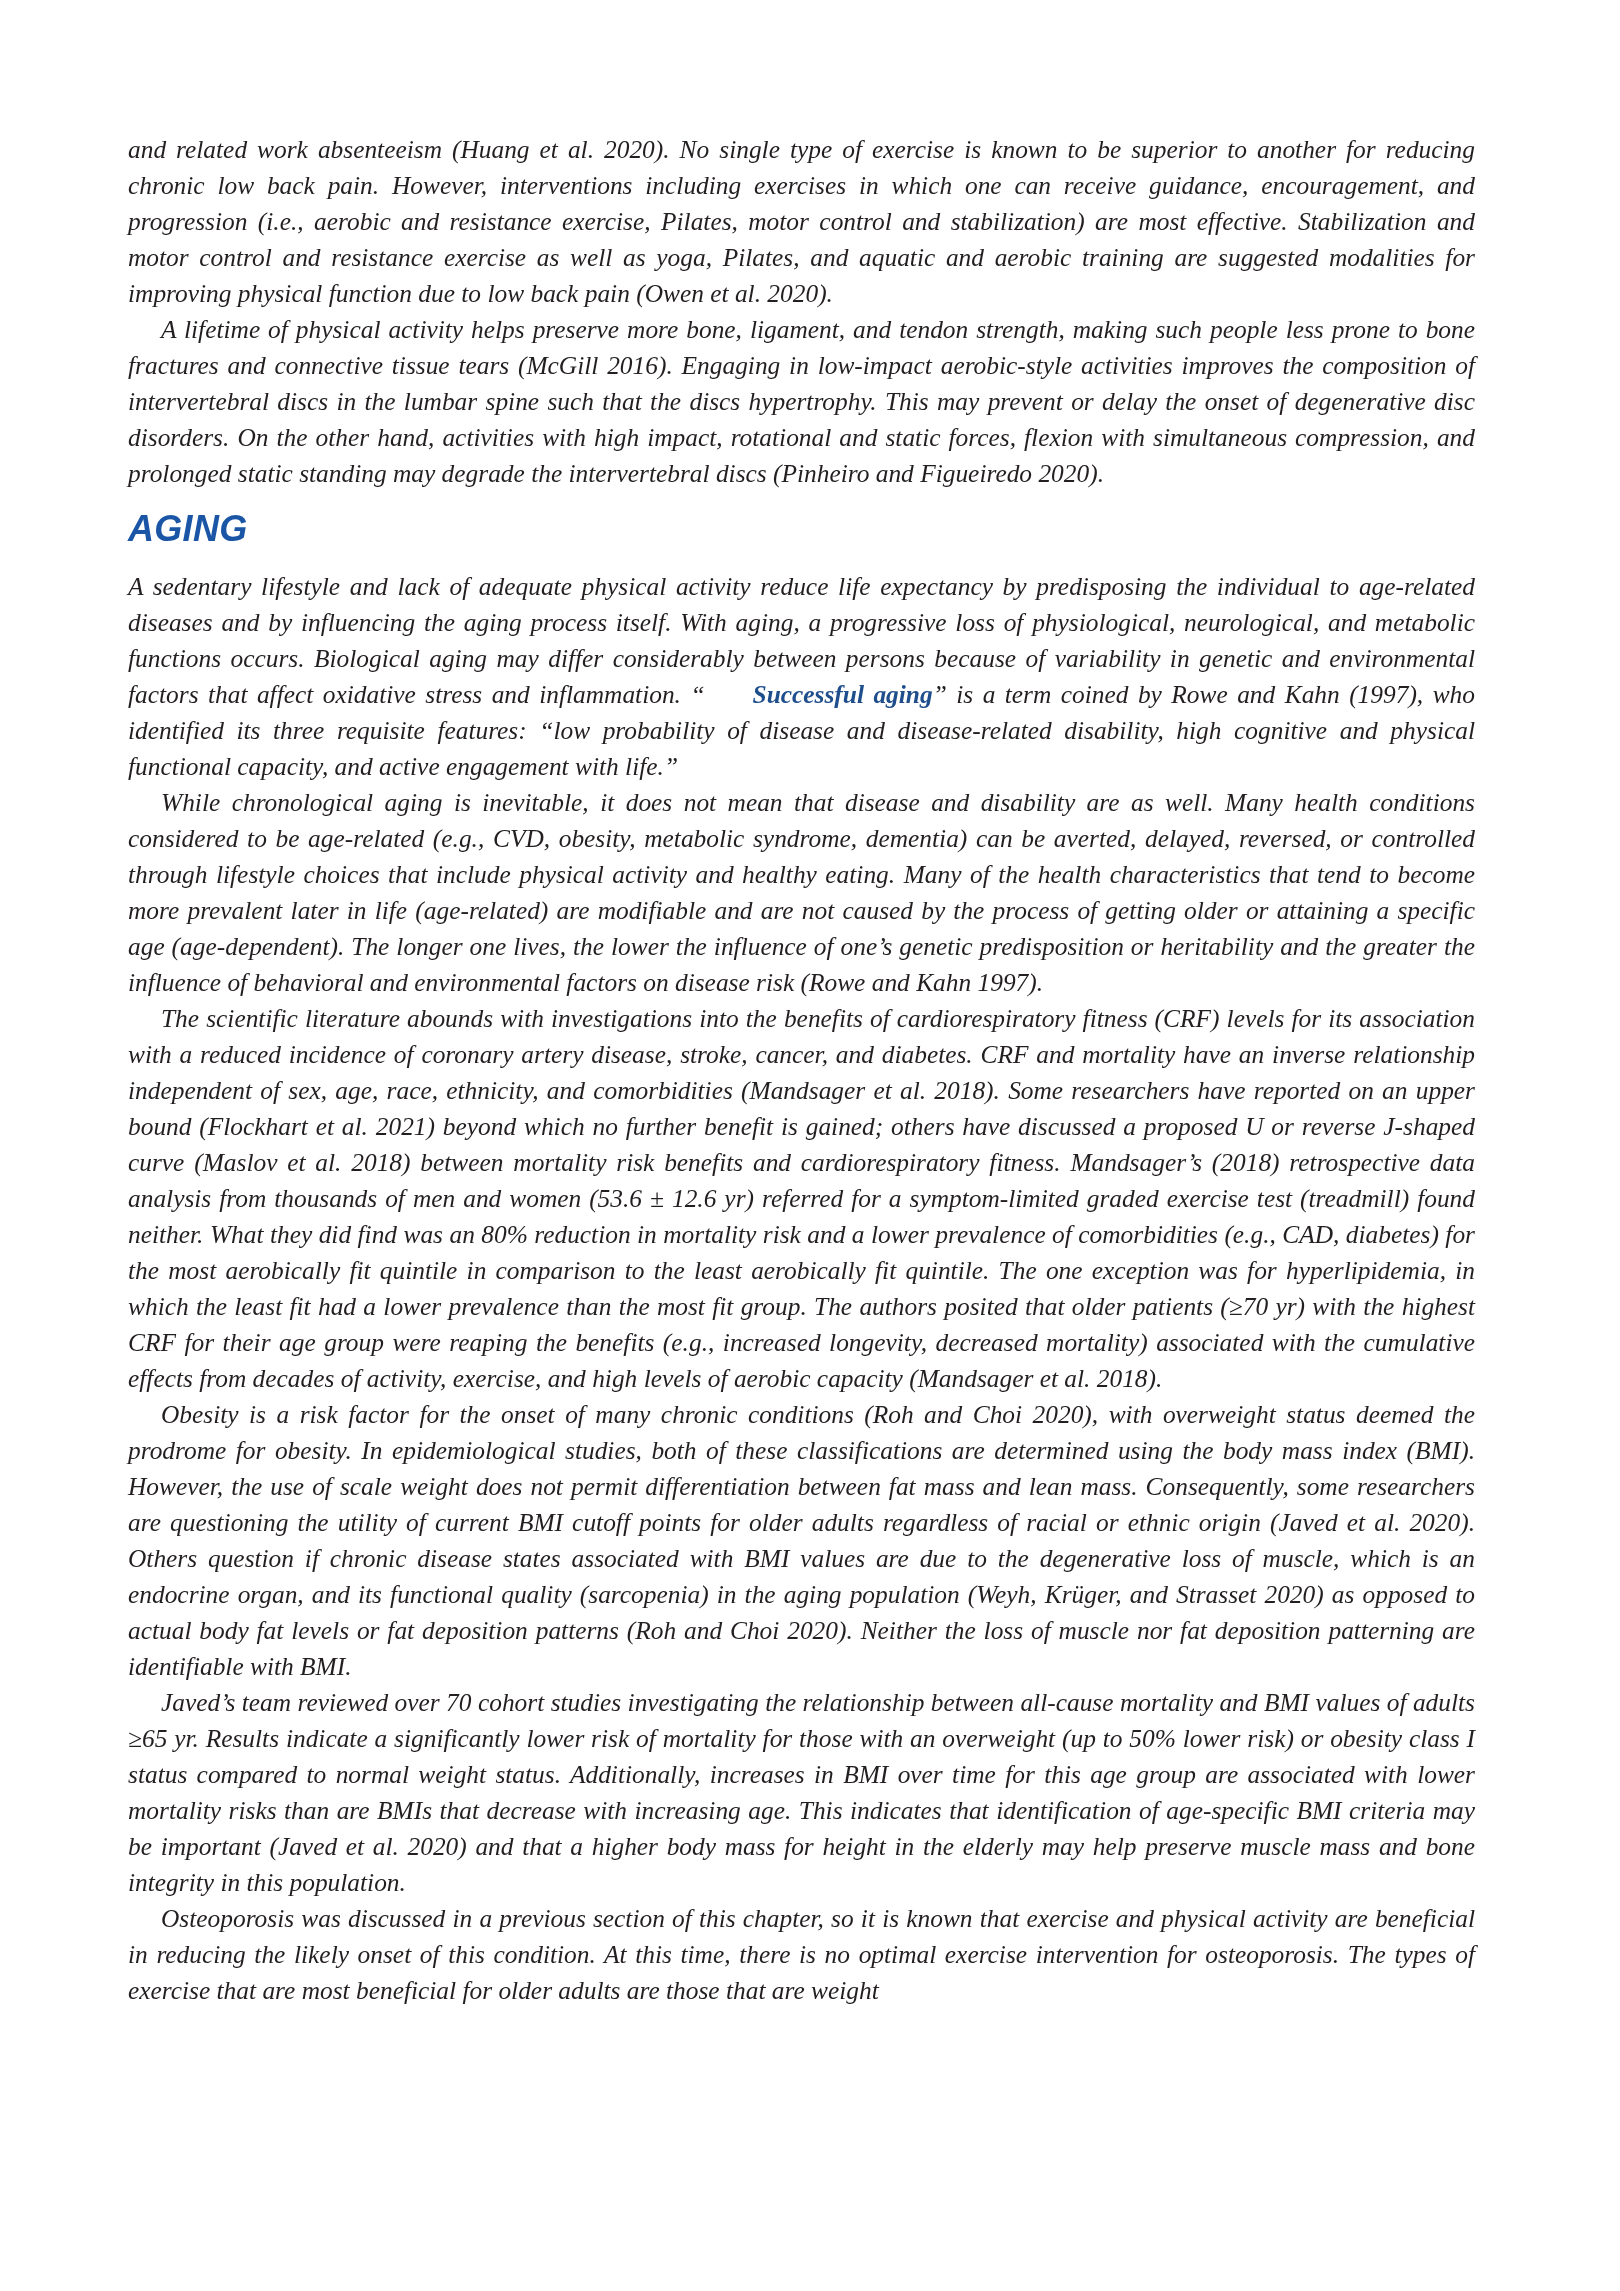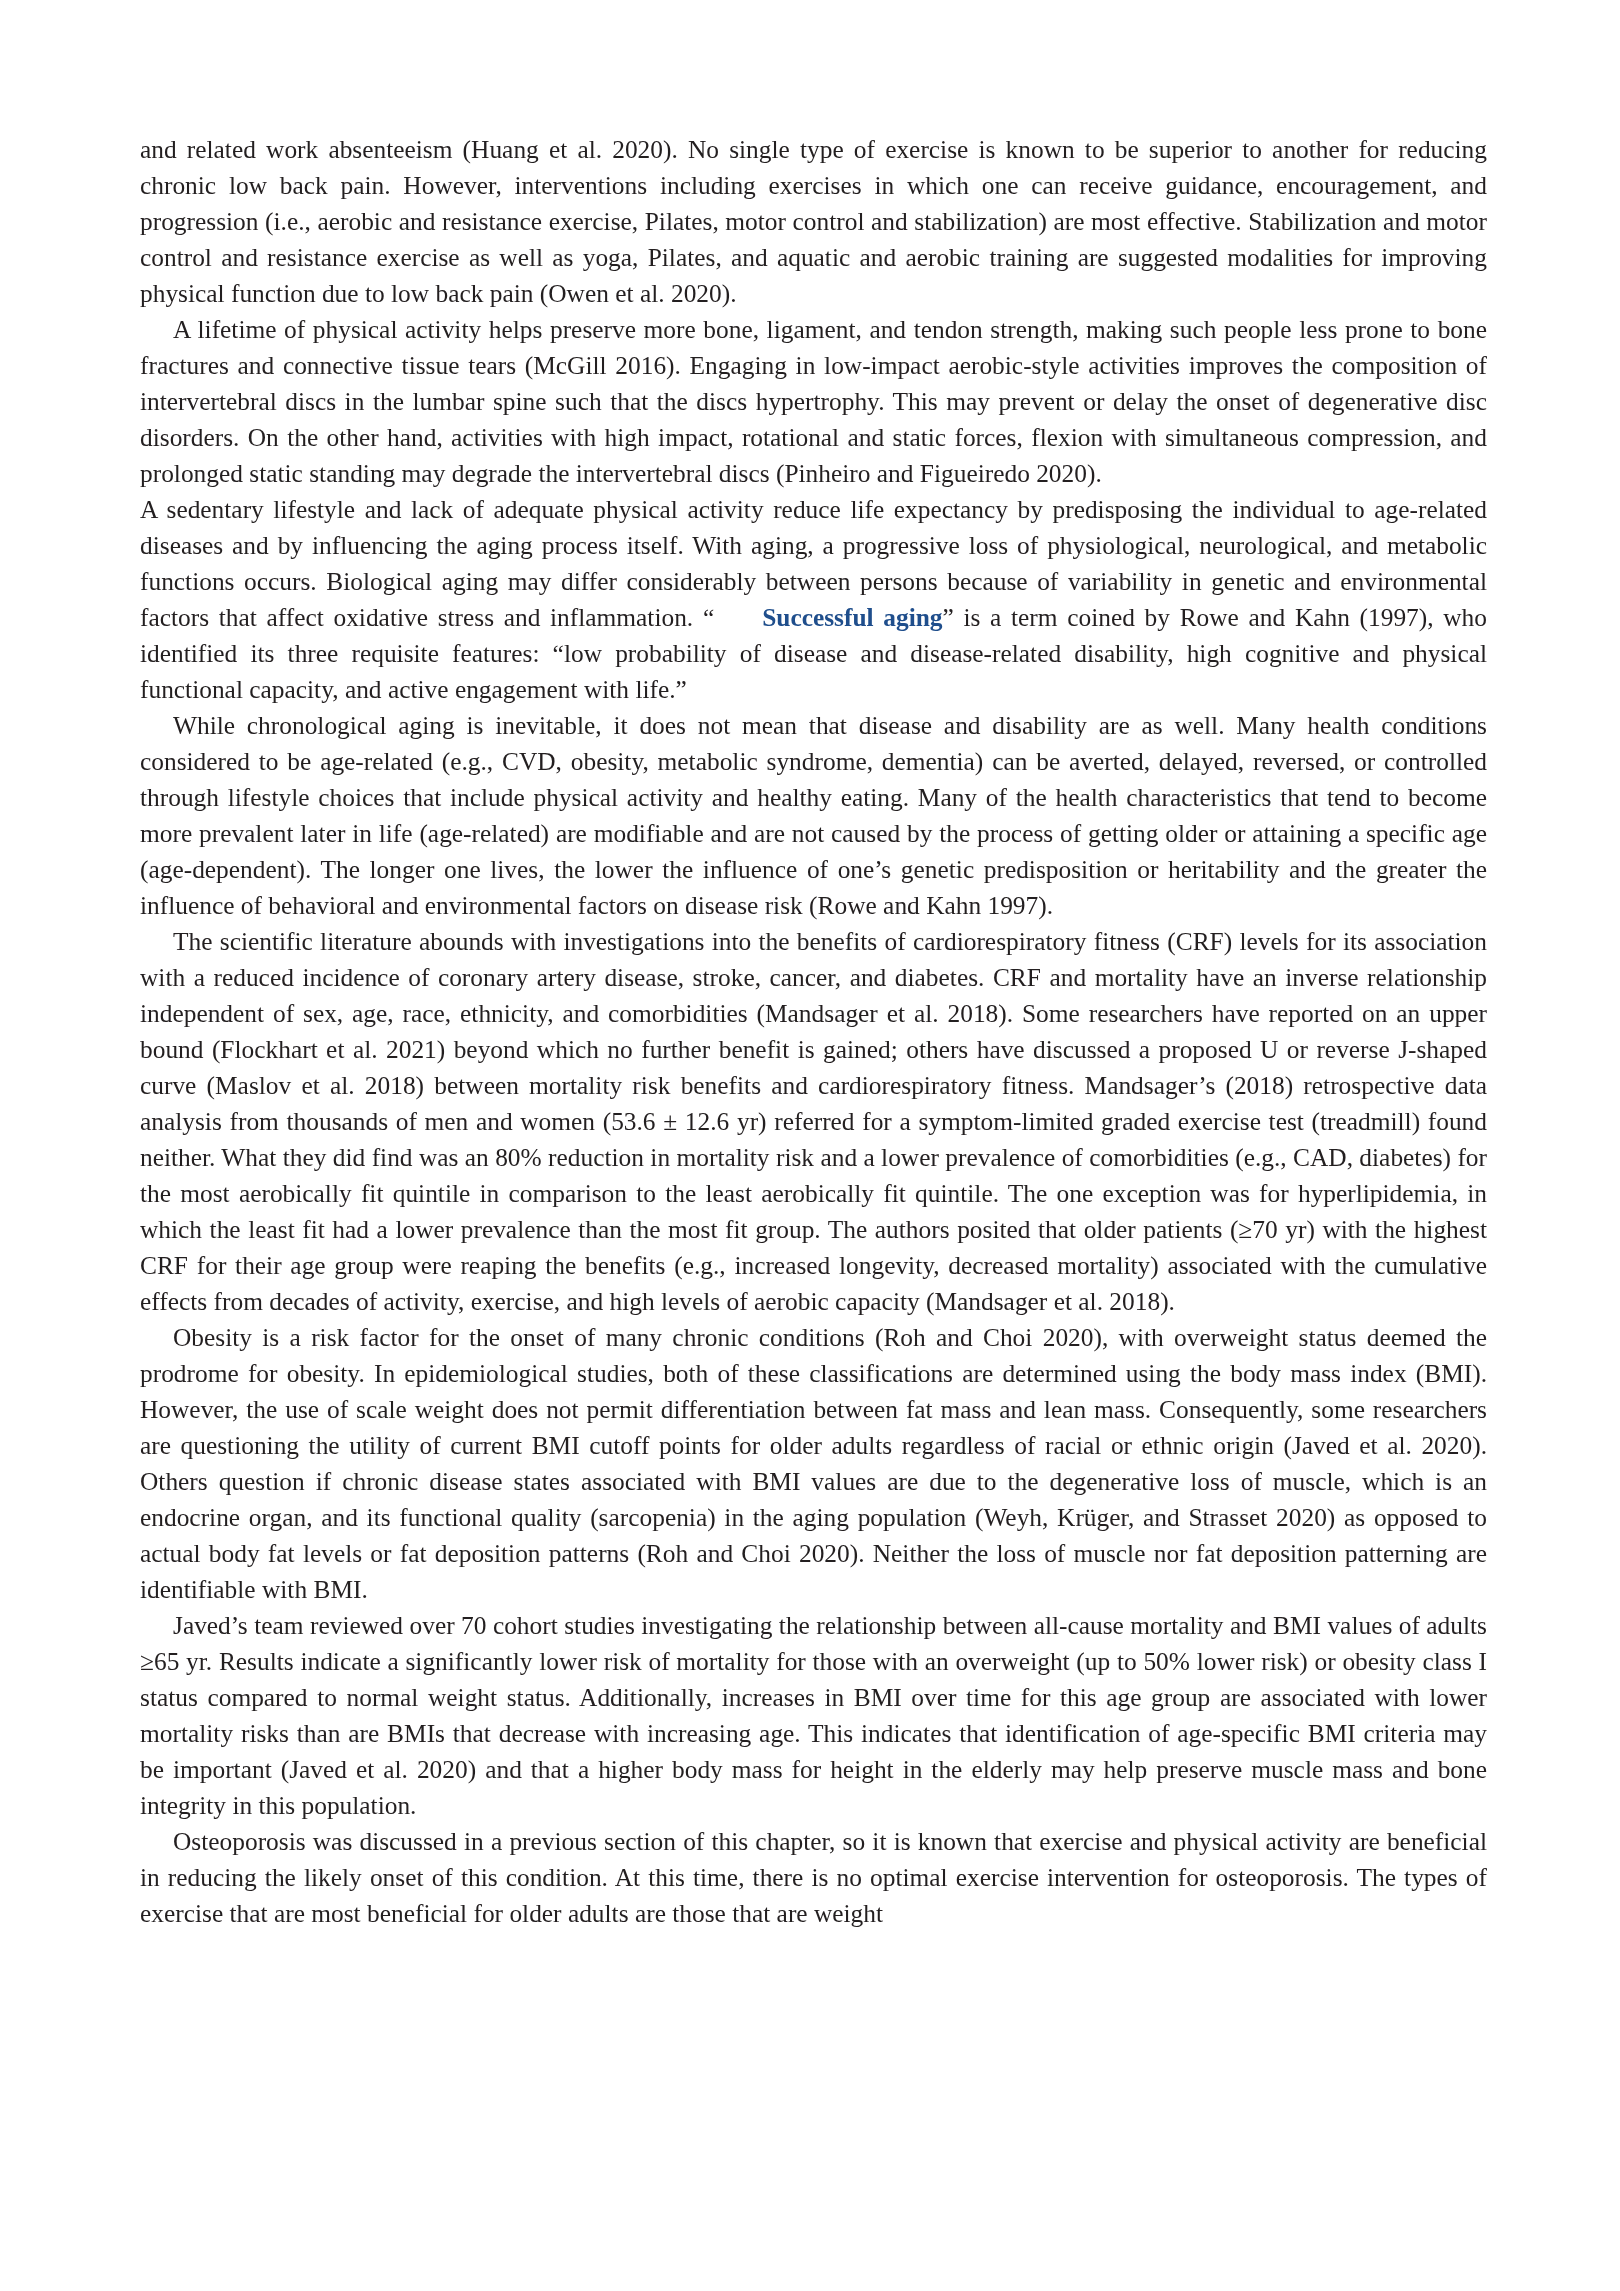--- a/index.html
+++ b/index.html
@@ -8,28 +8,29 @@
       background: #ffffff;
     }
     body {
       width: 1620px;
       height: 2292px;
       position: relative;
       overflow: hidden;
     }
     .page {
       position: absolute;
-      left: 140px;
+      left: 128px;
       top: 131px;
       width: 1347px;
       font-family: "Liberation Serif", "DejaVu Serif", serif;
       font-size: 25.4px;
       line-height: 36px;
       color: #231f20;
       text-align: justify;
+      font-style: italic;
     }
     .page p {
       margin: 0;
       text-indent: 0;
     }
     .page p.indent {
       text-indent: 33px;
     }
     .section-heading {
       font-family: "Liberation Sans", "DejaVu Sans", sans-serif;
@@ -48,20 +49,21 @@
   </style>
 </head>
 <body>
 
 <div class="page">
 
   <p>and related work absenteeism (Huang et al. 2020). No single type of exercise is known to be superior to another for reducing chronic low back pain. However, interventions including exercises in which one can receive guidance, encouragement, and progression (i.e., aerobic and resistance exercise, Pilates, motor control and stabilization) are most effective. Stabilization and motor control and resistance exercise as well as yoga, Pilates, and aquatic and aerobic training are suggested modalities for improving physical function due to low back pain (Owen et al. 2020).</p>
 
   <p class="indent">A lifetime of physical activity helps preserve more bone, ligament, and tendon strength, making such people less prone to bone fractures and connective tissue tears (McGill 2016). Engaging in low-impact aerobic-style activities improves the composition of intervertebral discs in the lumbar spine such that the discs hypertrophy. This may prevent or delay the onset of degenerative disc disorders. On the other hand, activities with high impact, rotational and static forces, flexion with simultaneous compression, and prolonged static standing may degrade the intervertebral discs (Pinheiro and Figueiredo 2020).</p>
 
+  <h2 class="section-heading">AGING</h2>
 
   <p><span>A sedentary lifestyle and lack of adequate physical activity reduce life expectancy by predisposing the individual to age-related diseases and by influencing the aging process itself. With aging, a progressive loss of physiological, neurological, and metabolic functions occurs. Biological aging may differ considerably between persons because of variability in genetic and environmental factors that affect oxidative stress and inflammation. “</span><span class="key-term">Successful aging</span><span>” is a term coined by Rowe and Kahn (1997), who identified its three requisite features: “low probability of disease and disease-related disability, high cognitive and physical functional capacity, and active engagement with life.”</span></p>
 
   <p class="indent">While chronological aging is inevitable, it does not mean that disease and disability are as well. Many health conditions considered to be age-related (e.g., CVD, obesity, metabolic syndrome, dementia) can be averted, delayed, reversed, or controlled through lifestyle choices that include physical activity and healthy eating. Many of the health characteristics that tend to become more prevalent later in life (age-related) are modifiable and are not caused by the process of getting older or attaining a specific age (age-dependent). The longer one lives, the lower the influence of one’s genetic predisposition or heritability and the greater the influence of behavioral and environmental factors on disease risk (Rowe and Kahn 1997).</p>
 
   <p class="indent">The scientific literature abounds with investigations into the benefits of cardiorespiratory fitness (CRF) levels for its association with a reduced incidence of coronary artery disease, stroke, cancer, and diabetes. CRF and mortality have an inverse relationship independent of sex, age, race, ethnicity, and comorbidities (Mandsager et al. 2018). Some researchers have reported on an upper bound (Flockhart et al. 2021) beyond which no further benefit is gained; others have discussed a proposed U or reverse J-shaped curve (Maslov et al. 2018) between mortality risk benefits and cardiorespiratory fitness. Mandsager’s (2018) retrospective data analysis from thousands of men and women (53.6 ± 12.6 yr) referred for a symptom-limited graded exercise test (treadmill) found neither. What they did find was an 80% reduction in mortality risk and a lower prevalence of comorbidities (e.g., CAD, diabetes) for the most aerobically fit quintile in comparison to the least aerobically fit quintile. The one exception was for hyperlipidemia, in which the least fit had a lower prevalence than the most fit group. The authors posited that older patients (≥70 yr) with the highest CRF for their age group were reaping the benefits (e.g., increased longevity, decreased mortality) associated with the cumulative effects from decades of activity, exercise, and high levels of aerobic capacity (Mandsager et al. 2018).</p>
 
   <p class="indent">Obesity is a risk factor for the onset of many chronic conditions (Roh and Choi 2020), with overweight status deemed the prodrome for obesity. In epidemiological studies, both of these classifications are determined using the body mass index (BMI). However, the use of scale weight does not permit differentiation between fat mass and lean mass. Consequently, some researchers are questioning the utility of current BMI cutoff points for older adults regardless of racial or ethnic origin (Javed et al. 2020). Others question if chronic disease states associated with BMI values are due to the degenerative loss of muscle, which is an endocrine organ, and its functional quality (sarcopenia) in the aging population (Weyh, Krüger, and Strasset 2020) as opposed to actual body fat levels or fat deposition patterns (Roh and Choi 2020). Neither the loss of muscle nor fat deposition patterning are identifiable with BMI.</p>
 
   <p class="indent">Javed’s team reviewed over 70 cohort studies investigating the relationship between all-cause mortality and BMI values of adults ≥65 yr. Results indicate a significantly lower risk of mortality for those with an overweight (up to 50% lower risk) or obesity class I status compared to normal weight status. Additionally, increases in BMI over time for this age group are associated with lower mortality risks than are BMIs that decrease with increasing age. This indicates that identification of age-specific BMI criteria may be important (Javed et al. 2020) and that a higher body mass for height in the elderly may help preserve muscle mass and bone integrity in this population.</p>

